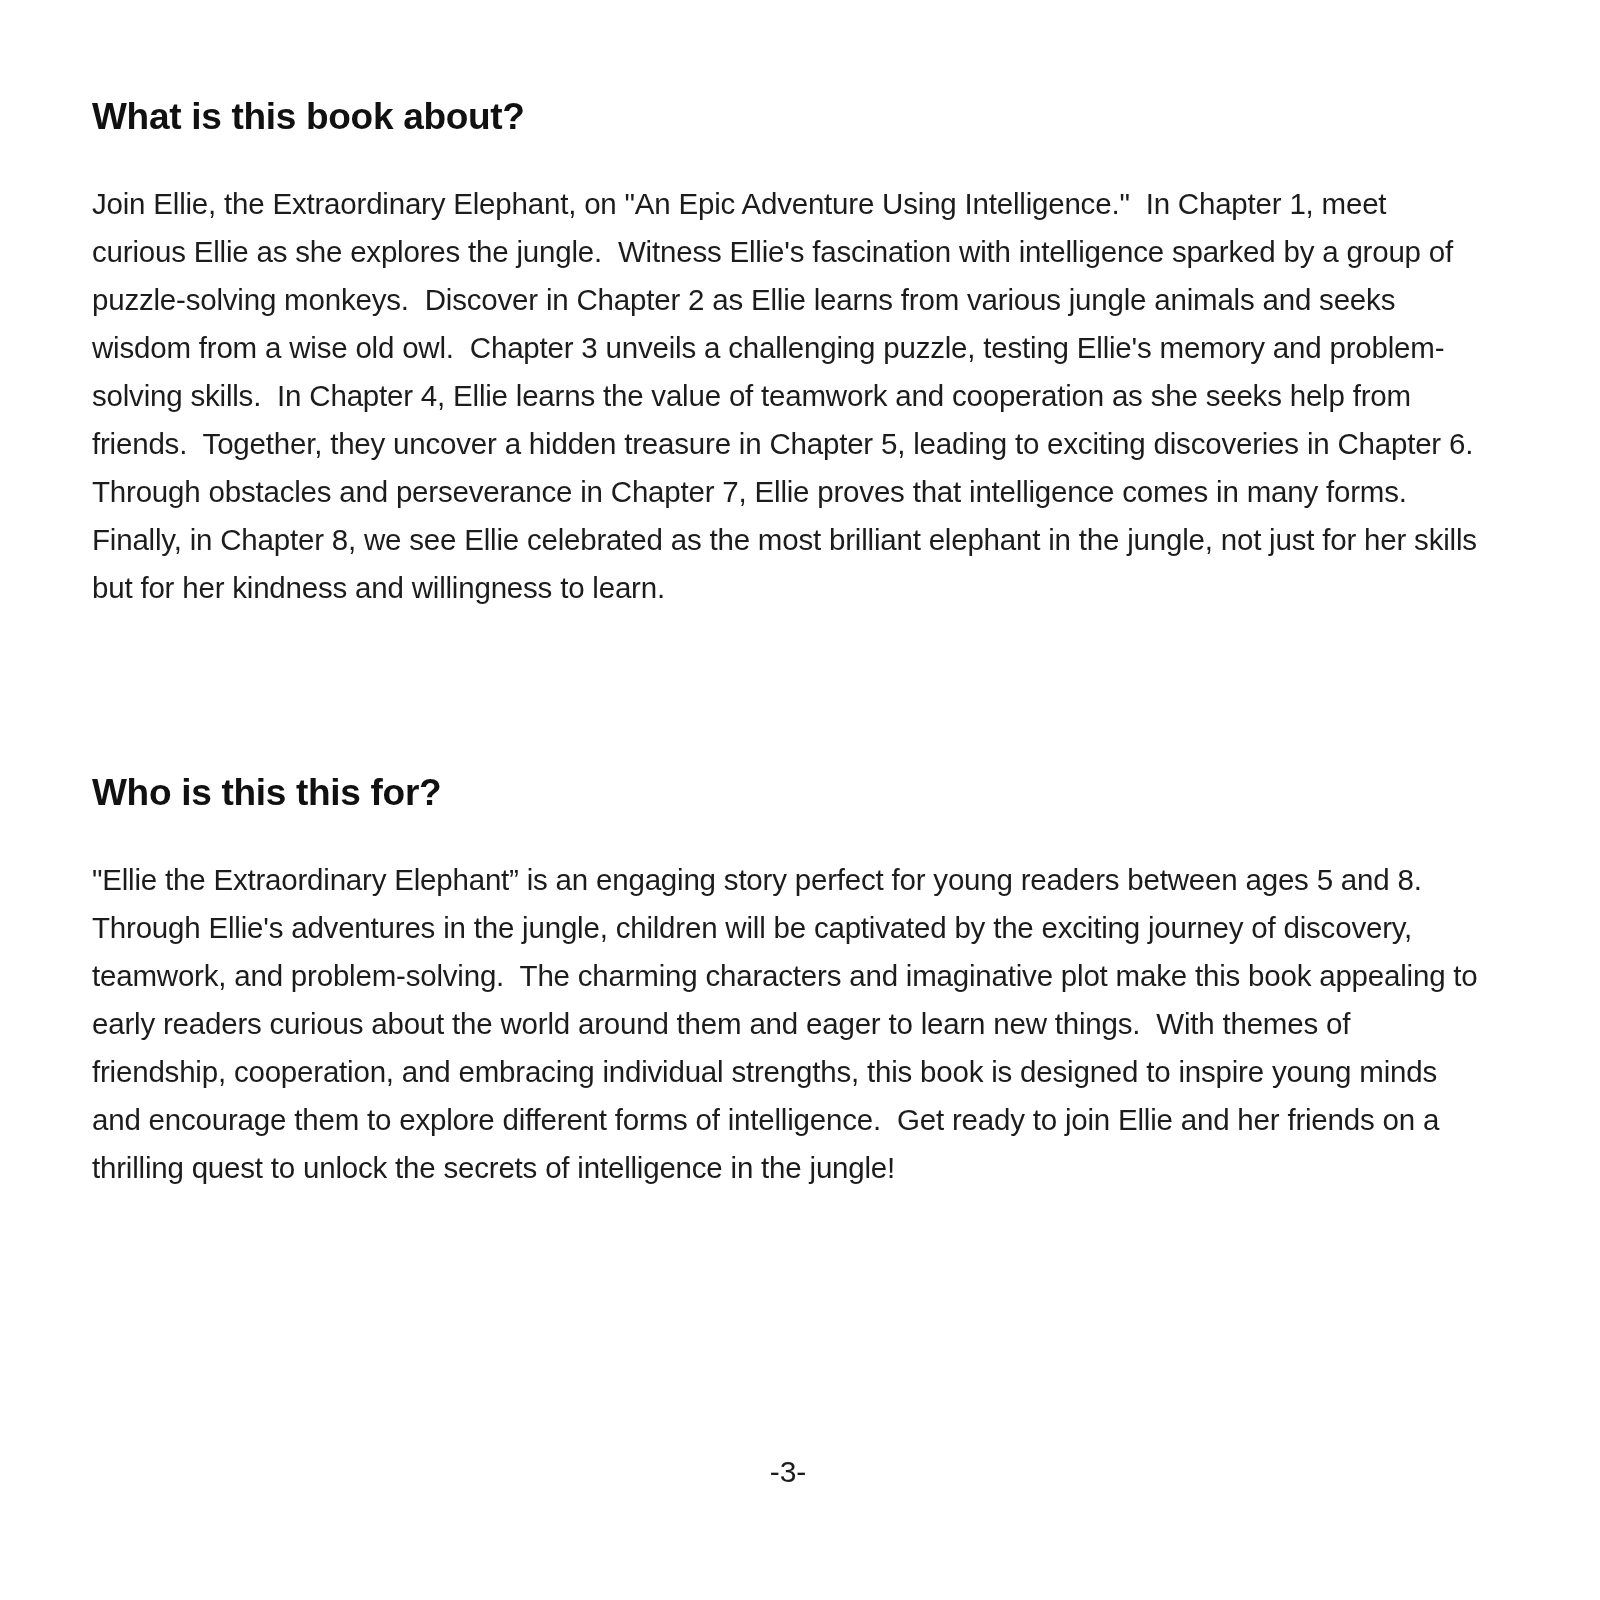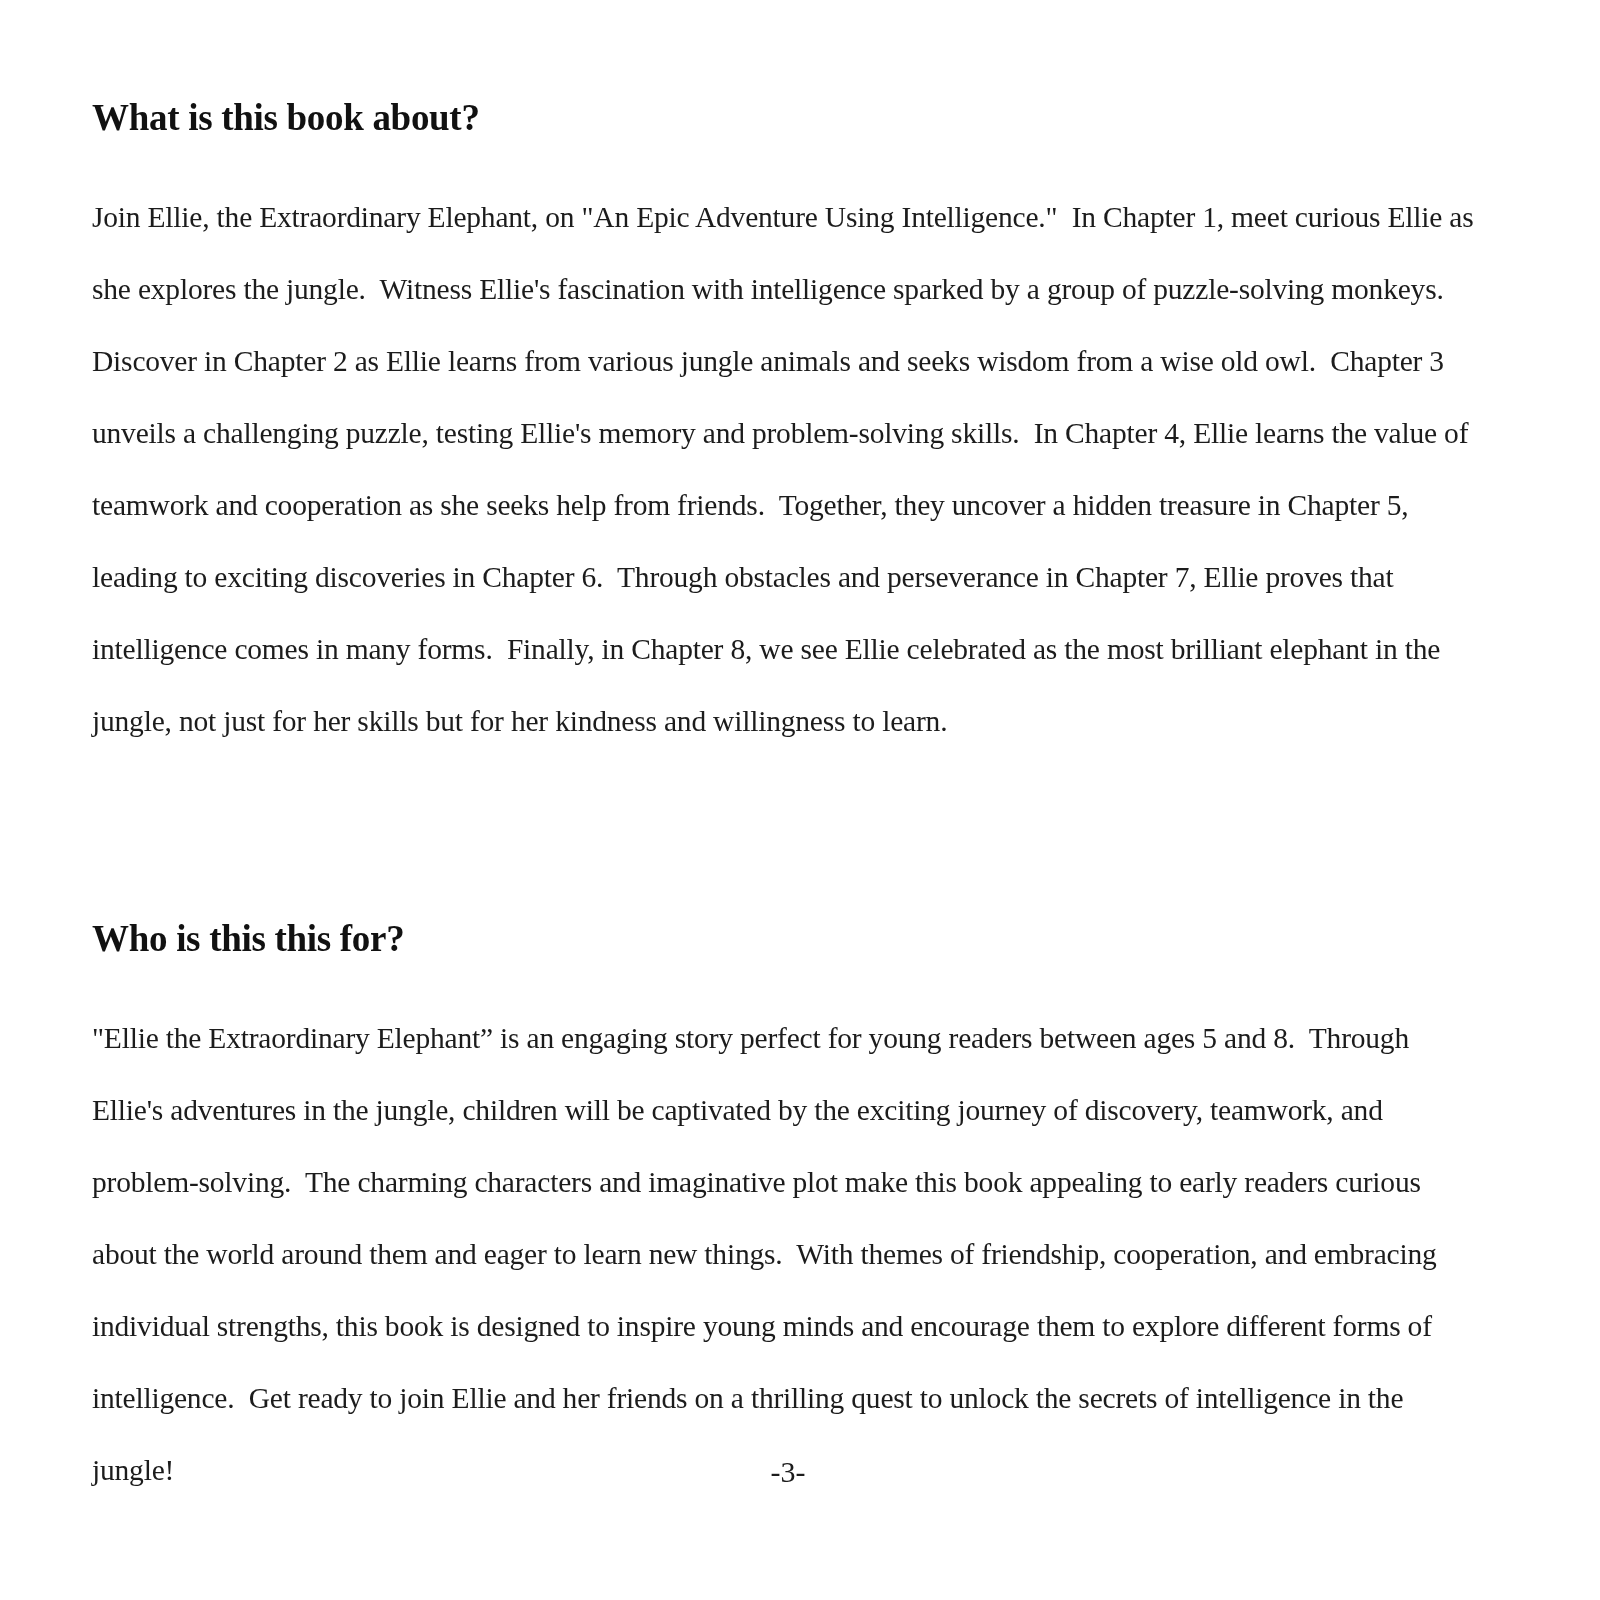--- a/index.html
+++ b/index.html
@@ -1,15 +1,15 @@
 <!DOCTYPE html>
 <html><head>
 <meta charset="utf-8">
 <style>
-  * { margin: 0; padding: 0; box-sizing: border-box; font-family: Liberation Serif, serif; }
+  * { margin: 0; padding: 0; box-sizing: border-box; }
   html, body {
     width: 1600px;
     height: 1600px;
     background: #ffffff;
     font-family: "Liberation Sans", "DejaVu Sans", sans-serif;
     color: #1c1c1c;
   }
   .page {
     position: relative;
     width: 1600px;
@@ -18,21 +18,21 @@
   }
   .section-heading {
     font-size: 37px;
     font-weight: 700;
     color: #111111;
     letter-spacing: -0.3px;
     margin-bottom: 42px;
   }
   .section-body {
     font-size: 29.5px;
-    line-height: 72px;
+    line-height: 48px;
     max-width: 1392px;
     white-space: pre-wrap;
     letter-spacing: -0.2px;
   }
   .section-2 {
     margin-top: 160px;
   }
   .page-number {
     position: absolute;
     top: 1455px;

